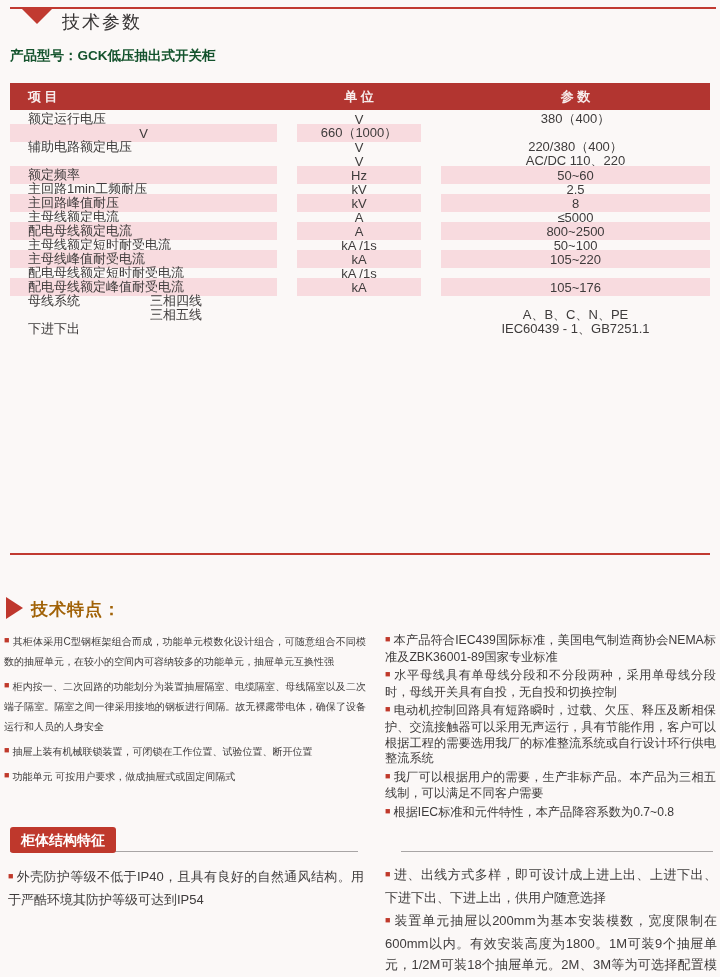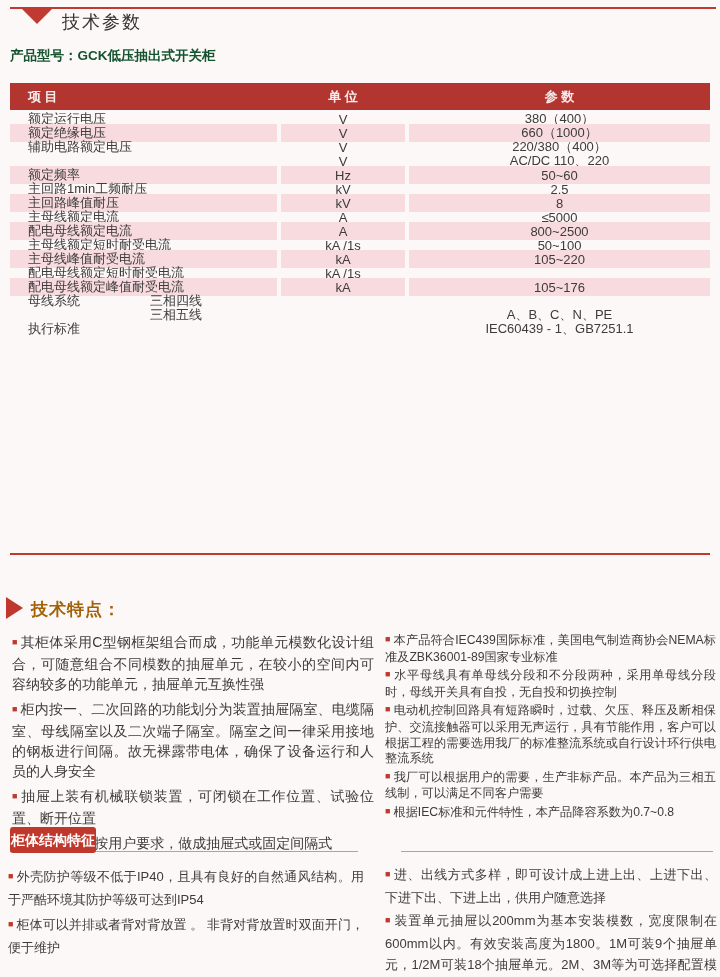--- a/index.html
+++ b/index.html
@@ -12,45 +12,45 @@
     overflow:hidden;
   }
   
   .top-rule{position:absolute;left:10px;right:4px;top:7px;height:2px;background:#c13a31}
   .tri-down{position:absolute;left:22px;top:9px;width:0;height:0;
     border-left:15px solid transparent;border-right:15px solid transparent;border-top:15px solid #c13a31}
   .page-title{position:absolute;left:62px;top:10px;font-size:18px;font-weight:normal;color:#353232;letter-spacing:2px}
   .product-model{position:absolute;left:10px;top:47px;font-size:13.5px;font-weight:bold;color:#14532d}
   
   .spec-table{position:absolute;left:10px;top:83px;width:700px}
-  .thead,.trow{display:grid;grid-template-columns:267px 124px 1fr;column-gap:4px}
+  .thead,.trow{display:grid;grid-template-columns:267px 124px 1fr;column-gap:20px}
   .thead{background:#b23530;height:27px;color:#f7edec;font-weight:bold;font-size:13px}
   .thead .th{display:flex;align-items:center}
   .th.h-item{padding-left:18px}
   .th.h-unit,.th.h-val{justify-content:center}
   .trow{height:14px}
   .td{display:flex;align-items:center;font-size:13px;color:#3e3b3b}
   .c-item{padding-left:18px;position:relative}
   .c-item .sub{position:absolute;left:140px;top:0;height:100%;display:flex;align-items:center}
   .c-unit,.c-val{justify-content:center}
   .trow.shaded .td{background:#f8dbdf}
   .table-rule{position:absolute;left:10px;right:10px;top:553px;height:2px;background:#c13a31}
   
   .feat-tri{position:absolute;left:6px;top:597px;width:0;height:0;
     border-top:11px solid transparent;border-bottom:11px solid transparent;border-left:17px solid #bf372d}
   .feat-title{position:absolute;left:31px;top:598px;font-size:17px;font-weight:bold;color:#a16207;letter-spacing:1px}
   .col{position:absolute;text-align:justify}
   .col p.bullet{margin:0}
   .bullet::before{content:"■";color:#c0392b;font-size:9px;margin-right:3px;position:relative;top:-2px}
-  .feat-left{left:12px;top:632px;width:362px;font-size:14px;line-height:20px}
+  .feat-left{left:4px;top:632px;width:362px;font-size:10px;line-height:20px}
   .feat-left p.bullet{margin-bottom:5px}
   .feat-right{left:385px;top:633px;width:331px;font-size:12.2px;line-height:15.6px}
   .feat-right p.bullet{margin-bottom:3px}
   
-  .struct-badge{position:absolute;left:10px;top:827px;height:26px;line-height:26px;padding:0 1px;
+  .struct-badge{position:absolute;left:10px;top:827px;height:26px;line-height:26px;padding:0 11px;
     background:#bf382c;color:#ffffff;font-size:14px;font-weight:bold;border-radius:3px;z-index:2}
   .rule-l{position:absolute;left:10px;top:851px;width:348px;height:1px;background:#a8a5a5}
   .rule-r{position:absolute;left:401px;top:851px;width:312px;height:1px;background:#a8a5a5}
   .struct-left{left:8px;top:866px;width:356px;font-size:13px;line-height:22px}
   .struct-left p.bullet{margin-bottom:3px}
   .struct-right{left:385px;top:864px;width:332px;font-size:13px;line-height:21px}
   .struct-right p.bullet{margin-bottom:2px}
 </style>
 </head>
 <body>
@@ -69,24 +69,20 @@
   <div>
       <div class="trow">
         <div class="td c-item">
           <span>额定运行电压</span>
           <span class="sub"></span>
         </div>
         <div class="td c-unit">V</div>
         <div class="td c-val">380（400）</div>
       </div>
       <div class="trow shaded">
-        <div class="td c-item">
-          <span>额定绝缘电压</span>
-          <span class="sub"></span>
-        </div>
         <div class="td c-unit">V</div>
         <div class="td c-val">660（1000）</div>
       </div>
       <div class="trow">
         <div class="td c-item">
           <span>辅助电路额定电压</span>
           <span class="sub"></span>
         </div>
         <div class="td c-unit">V</div>
         <div class="td c-val">220/380（400）</div>
@@ -180,21 +176,21 @@
       <div class="trow">
         <div class="td c-item">
           <span></span>
           <span class="sub">三相五线</span>
         </div>
         <div class="td c-unit"></div>
         <div class="td c-val">A、B、C、N、PE</div>
       </div>
       <div class="trow">
         <div class="td c-item">
-          <span>执行标准</span>
+          <span>下进下出</span>
           <span class="sub"></span>
         </div>
         <div class="td c-unit"></div>
         <div class="td c-val">IEC60439 - 1、GB7251.1</div>
       </div>
     </div>
 </div>
 <div class="table-rule"></div>
 
 <div class="feat-tri"></div>
@@ -211,18 +207,17 @@
     <p class="bullet">电动机控制回路具有短路瞬时，过载、欠压、释压及断相保护、交流接触器可以采用无声运行，具有节能作用，客户可以根据工程的需要选用我厂的标准整流系统或自行设计环行供电整流系统</p>
     <p class="bullet">我厂可以根据用户的需要，生产非标产品。本产品为三相五线制，可以满足不同客户需要</p>
     <p class="bullet">根据IEC标准和元件特性，本产品降容系数为0.7~0.8</p>
   </div>
 
 <div class="struct-badge">柜体结构特征</div>
 <div class="rule-l"></div>
 <div class="rule-r"></div>
 <div class="col struct-left">
     <p class="bullet">外壳防护等级不低于IP40，且具有良好的自然通风结构。用于严酷环境其防护等级可达到IP54</p>
-    <p class="bullet">柜体可以并排或者背对背放置 。 非背对背放置时双面开门，便于维护</p>
   </div>
 <div class="col struct-right">
     <p class="bullet">进、出线方式多样，即可设计成上进上出、上进下出、下进下出、下进上出，供用户随意选择</p>
     <p class="bullet">装置单元抽屉以200mm为基本安装模数，宽度限制在600mm以内。有效安装高度为1800。1M可装9个抽屉单元，1/2M可装18个抽屉单元。2M、3M等为可选择配置模数</p>
   </div>
 
 </body></html>

